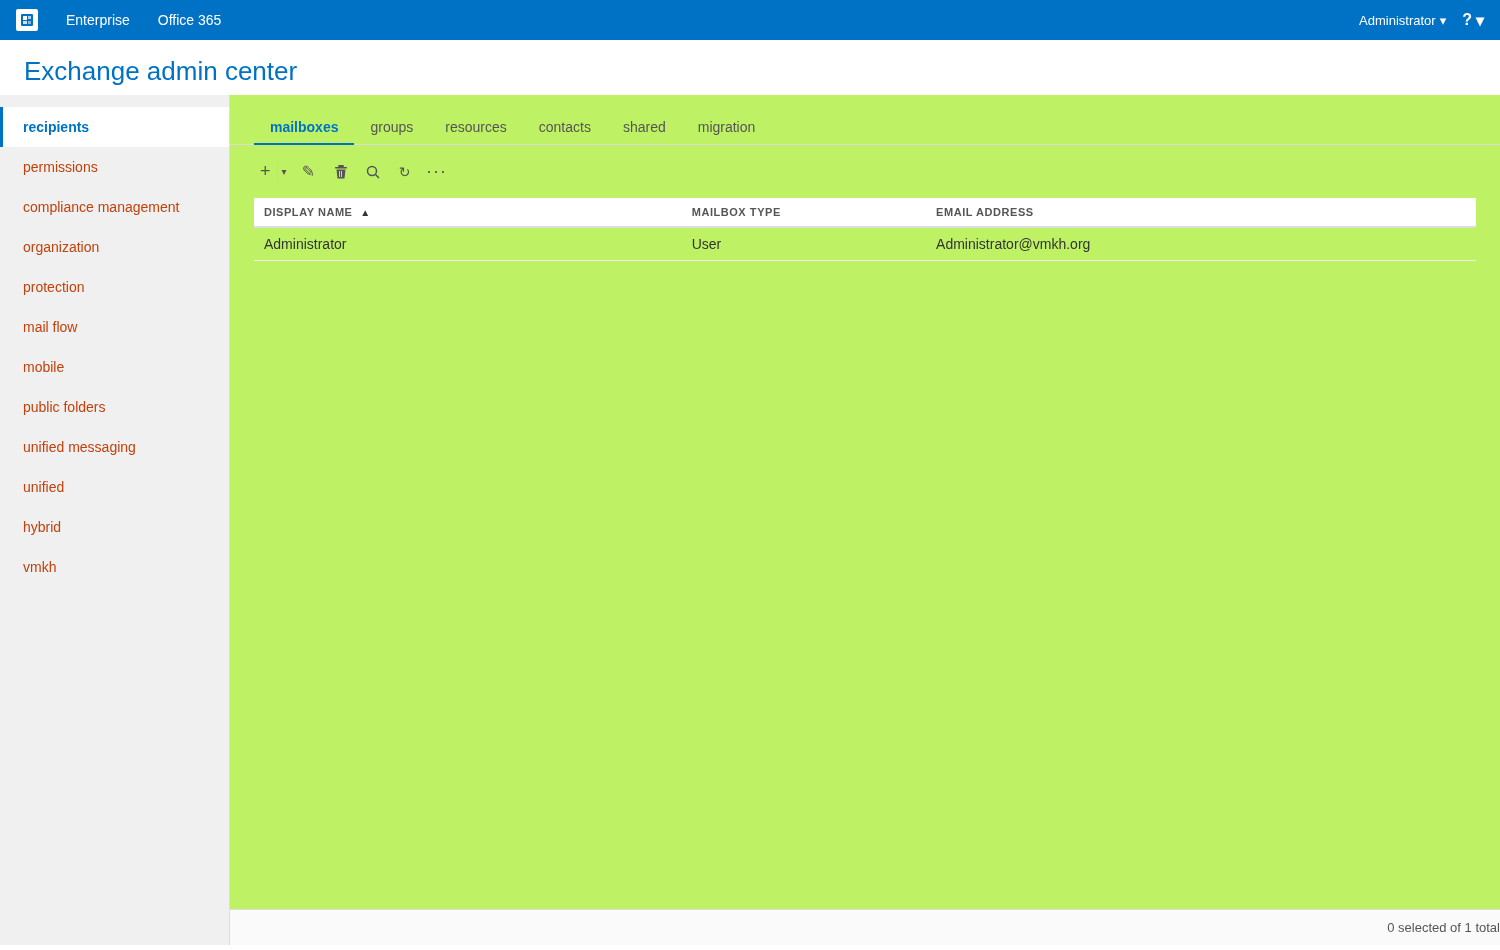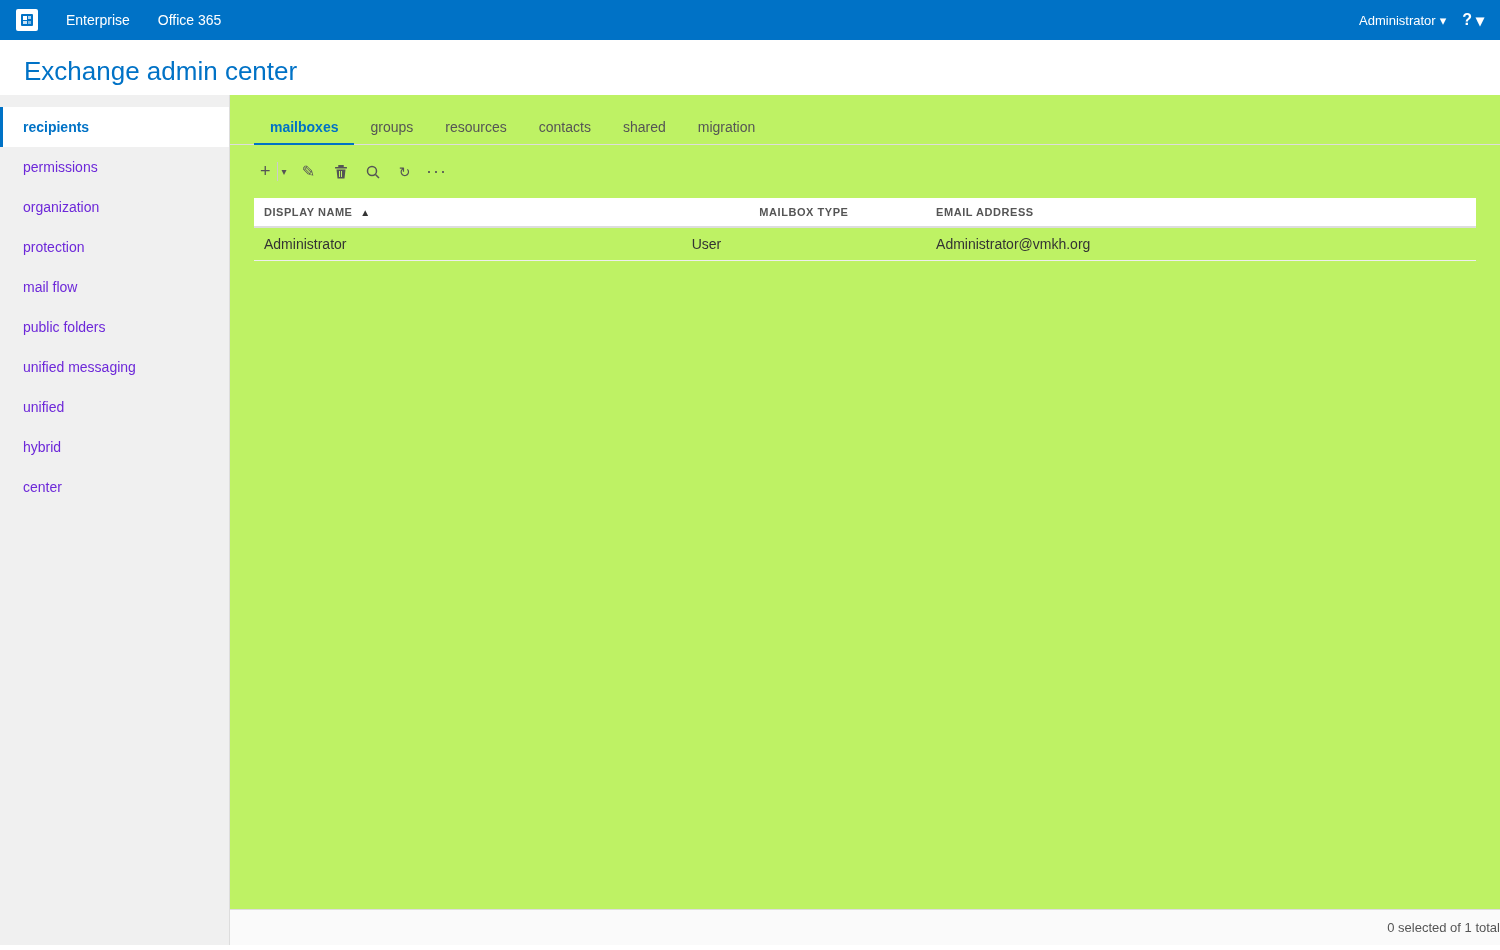--- a/index.html
+++ b/index.html
@@ -80,21 +80,21 @@
     .sidebar {
       width: 230px;
       background: #f0f0f0;
       border-right: 1px solid #ddd;
       padding-top: 12px;
       flex-shrink: 0;
     }
     .sidebar-item {
       padding: 12px 20px;
       cursor: pointer;
-      color: #6d28d9;
+      color: #c2410c;
       font-size: 14px;
       border-left: 3px solid transparent;
     }
     .sidebar-item.active {
       background: #fff;
       color: #0072c6;
       border-left: 3px solid #0072c6;
       font-weight: 600;
     }
 
@@ -210,21 +210,21 @@
       font-size: 10px;
       color: #333;
     }
     td {
       padding: 8px 10px;
       font-size: 14px;
       color: #333;
       border-bottom: 1px solid #eee;
     }
     .col-display { width: 35%; }
-    .col-type { width: 20%; text-align: center; }
+    .col-type { width: 20%; }
     .col-email { width: 45%; }
 
     
     .statusbar {
       height: 36px;
       border-top: 1px solid #ddd;
       display: flex;
       align-items: center;
       justify-content: flex-end;
       font-size: 13px;
@@ -264,28 +264,30 @@
 <div class="page-header">
   <h1 class="page-title">Exchange admin center</h1>
 </div>
 
 <div class="main-layout">
 
   <nav class="sidebar">
 
   <div class="sidebar-item active">recipients</div>
       <div class="sidebar-item">permissions</div>
+      <div class="sidebar-item">compliance management</div>
       <div class="sidebar-item">organization</div>
       <div class="sidebar-item">protection</div>
       <div class="sidebar-item">mail flow</div>
+      <div class="sidebar-item">mobile</div>
       <div class="sidebar-item">public folders</div>
       <div class="sidebar-item">unified messaging</div>
       <div class="sidebar-item">unified</div>
       <div class="sidebar-item">hybrid</div>
-      <div class="sidebar-item">center</div>
+      <div class="sidebar-item">vmkh</div>
     </nav>
 
   <div class="content">
 
     <div class="tabs">
     <div class="tab active">mailboxes</div>
         <div class="tab">groups</div>
         <div class="tab">resources</div>
         <div class="tab">contacts</div>
         <div class="tab">shared</div>

